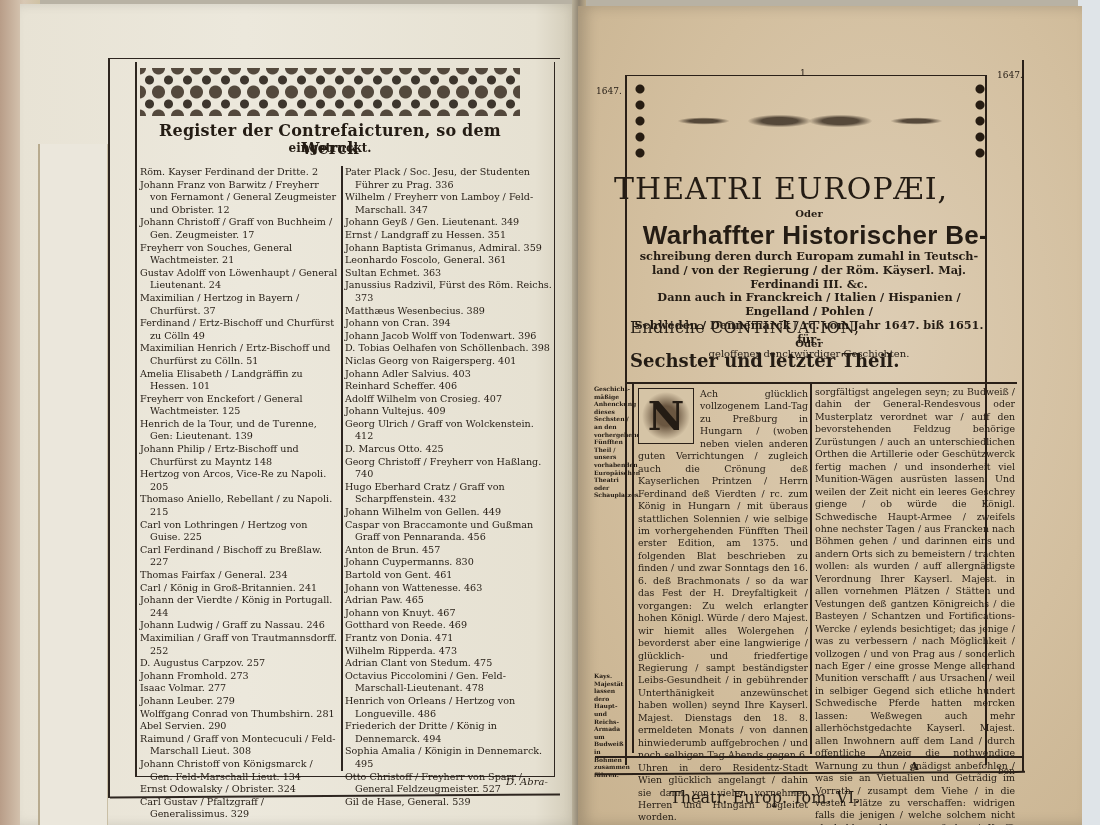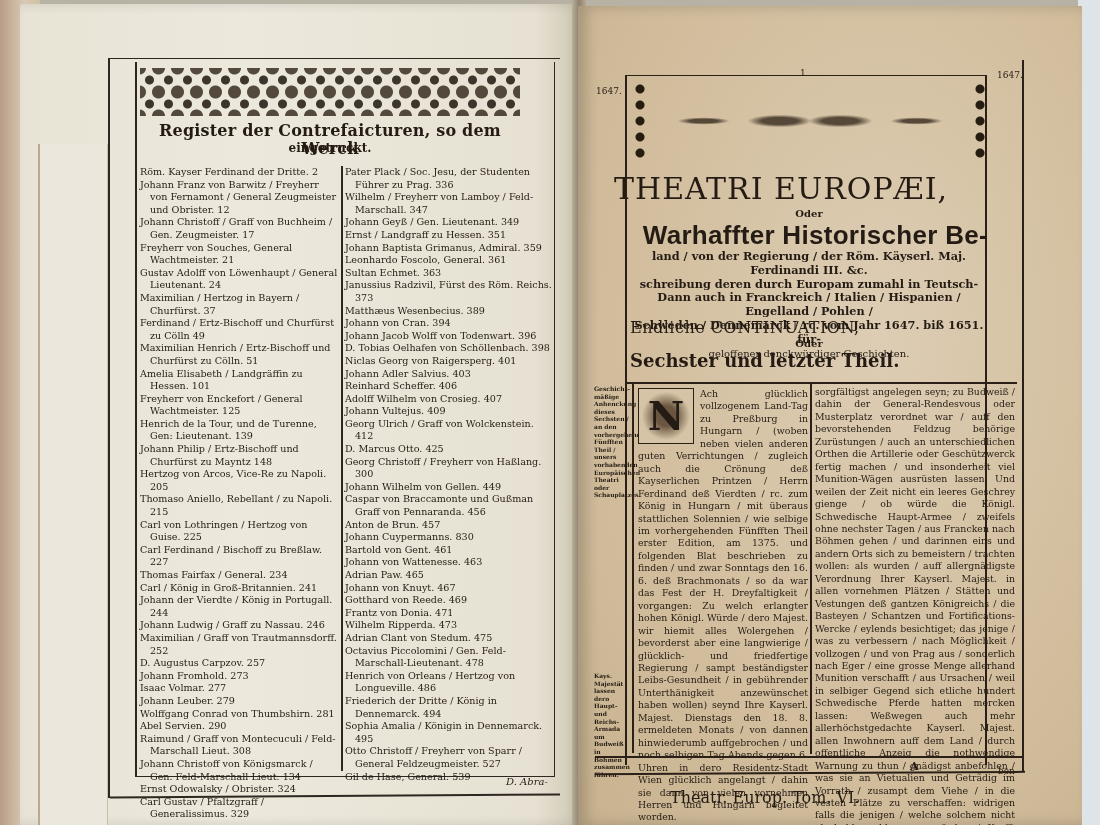--- a/index.html
+++ b/index.html
@@ -184,21 +184,22 @@
     <span class="reg-entry">Johann von Cran. 394</span>
     <span class="reg-entry">Johann Jacob Wolff von Todenwart. 396</span>
     <span class="reg-entry">D. Tobias Oelhafen von Schöllenbach. 398</span>
     <span class="reg-entry">Niclas Georg von Raigersperg. 401</span>
     <span class="reg-entry">Johann Adler Salvius. 403</span>
     <span class="reg-entry">Reinhard Scheffer. 406</span>
     <span class="reg-entry">Adolff Wilhelm von Crosieg. 407</span>
     <span class="reg-entry">Johann Vultejus. 409</span>
     <span class="reg-entry">Georg Ulrich / Graff von Wolckenstein. 412</span>
     <span class="reg-entry">D. Marcus Otto. 425</span>
-    <span class="reg-entry">Georg Christoff / Freyherr von Haßlang. 300</span>
+    <span class="reg-entry">Georg Christoff / Freyherr von Haßlang. 740</span>
+    <span class="reg-entry">Hugo Eberhard Cratz / Graff von Scharpffenstein. 432</span>
     <span class="reg-entry">Johann Wilhelm von Gellen. 449</span>
     <span class="reg-entry">Caspar von Braccamonte und Gußman Graff von Pennaranda. 456</span>
     <span class="reg-entry">Anton de Brun. 457</span>
     <span class="reg-entry">Johann Cuypermanns. 830</span>
     <span class="reg-entry">Bartold von Gent. 461</span>
     <span class="reg-entry">Johann von Wattenesse. 463</span>
     <span class="reg-entry">Adrian Paw. 465</span>
     <span class="reg-entry">Johann von Knuyt. 467</span>
     <span class="reg-entry">Gotthard von Reede. 469</span>
     <span class="reg-entry">Frantz von Donia. 471</span>
@@ -227,22 +228,22 @@
 <div class="headpiece">
   <div class="hp-side"></div>
   <div class="hp-center"></div>
   <div class="hp-side"></div>
 </div>
 
 <div class="t-main">THEATRI EUROPÆI,</div>
 <div class="t-oder1">Oder</div>
 <div class="t-black">Warhaffter Historischer Be-</div>
 <div class="t-desc">
+  <div>schreibung deren durch Europam zumahl in Teutsch-</div>
   <div>land / von der Regierung / der Röm. Käyserl. Maj. Ferdinandi III. &amp;c.</div>
-  <div>schreibung deren durch Europam zumahl in Teutsch-</div>
   <div>Dann auch in Franckreich / Italien / Hispanien / Engelland / Pohlen /</div>
   <div>Schweden / Dennemarck / rc. vom Jahr 1647. biß 1651. für-</div>
   <div class="sm">geloffener denckwürdiger Geschichten.</div>
 </div>
 <div class="t-cont">Endliche CONTINUATION,</div>
 <div class="t-oder2">Oder</div>
 <div class="t-part">Sechster und letzter Theil.</div>
 <div class="title-rule"></div>
 
 <div class="margin-col m1">Geschicht-mäßige Anhenckung dieses Sechsten / an den vorhergehenden Fünfften Theil / unsers vorhabenden Europäischen Theatri oder Schauplatzes.</div>

